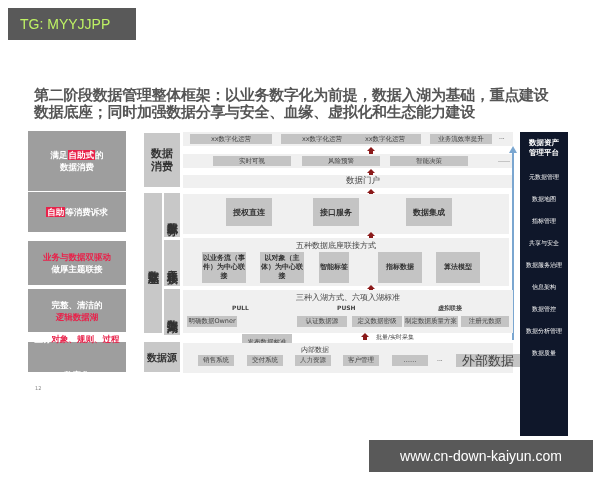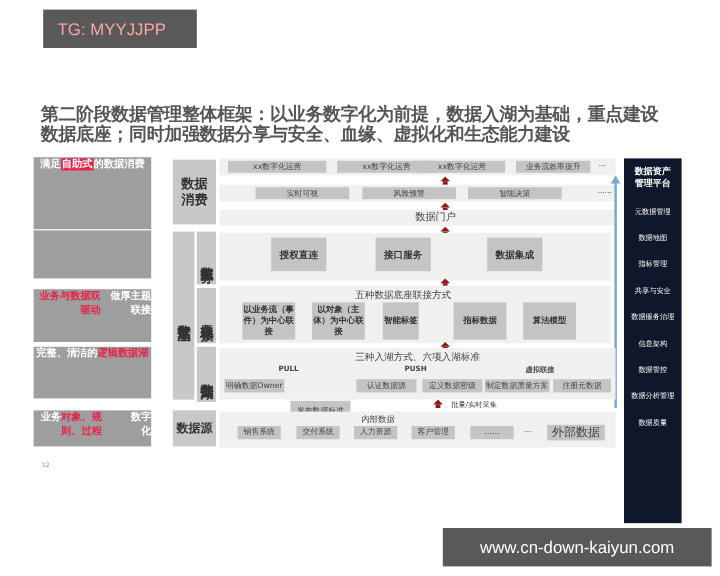--- a/index.html
+++ b/index.html
@@ -1,24 +1,24 @@
 <!DOCTYPE html>
 <html><head>
 <meta charset="utf-8">
 <style>
   * { box-sizing: border-box; margin: 0; padding: 0; }
   html, body { width: 600px; height: 480px; background: #ffffff; overflow: hidden; }
   body { position: relative; font-family: "DejaVu Sans", sans-serif; color: #333; }
 
-  .tg-badge { position: absolute; left: 8px; top: 8px; width: 128px; height: 32px; background: #595959; color: #fca5a5; font-family: "Liberation Sans", sans-serif; font-size: 14px; line-height: 32px; padding-left: 12px; margin-left: 28px; }
+  .tg-badge { position: absolute; left: 8px; top: 8px; width: 128px; height: 32px; background: #595959; color: #bef264; font-family: "Liberation Sans", sans-serif; font-size: 14px; line-height: 32px; padding-left: 12px; }
   .watermark { position: absolute; left: 369px; top: 440px; width: 224px; height: 32px; background: #595959; color: #fff; font-family: "Liberation Sans", sans-serif; font-size: 14px; line-height: 32px; text-align: center; }
 
   .title { position: absolute; left: 34px; top: 87px; font-size: 15px; font-weight: bold; color: #555; line-height: 17px; letter-spacing: -0.3px; }
 
-  .left-box { position: absolute; left: 28px; width: 98px; background: #9e9e9e; color: #fff; font-size: 8.5px; font-weight: bold; text-align: right; display: flex; flex-direction: row; justify-content: center; line-height: 12px; }
+  .left-box { position: absolute; left: 28px; width: 98px; background: #9e9e9e; color: #fff; font-size: 8.5px; font-weight: bold; text-align: center; display: flex; flex-direction: column; justify-content: center; line-height: 12px; }
   .red { color: #e8224a; }
   .redbg { background: #e8224a; color: #fff; padding: 0 1px; }
 
   .vlabel { position: absolute; background: #c8c8c8; color: #333; font-weight: bold; font-size: 11px; display: flex; align-items: center; justify-content: center; text-align: center; line-height: 13px; }
   .vtext { writing-mode: vertical-rl; text-orientation: upright; letter-spacing: 1px; }
 
   .panel { position: absolute; background: #f0f0f0; }
   .chip { position: absolute; background: #c4c4c4; color: #444; font-size: 6.5px; text-align: center; display: flex; align-items: center; justify-content: center; line-height: 9px; }
   .chip.big { font-size: 8px; font-weight: bold; color: #333; }
   .txt { position: absolute; color: #444; white-space: nowrap; }
@@ -43,20 +43,21 @@
 <div class="title">
   <div>第二阶段数据管理整体框架：以业务数字化为前提，数据入湖为基础，重点建设</div>
   <div>数据底座；同时加强数据分享与安全、血缘、虚拟化和生态能力建设</div>
 </div>
 
 <div class="left-box" style="top:131px;height:60px;">
   <div><span>满足</span><span class="redbg">自助式</span><span>的</span></div>
   <div>数据消费</div>
 </div>
 <div class="left-box" style="top:192px;height:40px;">
+  <div><span class="redbg">自助</span><span>等消费诉求</span></div>
 </div>
 <div class="left-box" style="top:241px;height:44px;">
   <div class="red">业务与数据双驱动</div>
   <div>做厚主题联接</div>
 </div>
 <div class="left-box" style="top:289px;height:43px;">
   <div>完整、清洁的</div>
   <div class="red">逻辑数据湖</div>
 </div>
 <div class="left-box" style="top:342px;height:30px;gap:24px;">
@@ -107,21 +108,21 @@
 
 <div class="panel" style="left:183px;top:194px;width:326px;height:40px;"></div>
 <div class="chip big" style="left:226px;top:198px;width:46px;height:28px;">授权直连</div>
 <div class="chip big" style="left:313px;top:198px;width:46px;height:28px;">接口服务</div>
 <div class="chip big" style="left:406px;top:198px;width:46px;height:28px;">数据集成</div>
 <div class="arrow" style="left:367px;top:232px;"></div>
 
 <div class="panel" style="left:183px;top:238px;width:326px;height:48px;"></div>
 <div class="txt" style="left:296px;top:240px;font-size:8px;">五种数据底座联接方式</div>
 <div class="chip big" style="left:202px;top:252px;width:44px;height:31px;font-size:7px;">以业务流（事件）为中心联接</div>
-<div class="chip big" style="left:260px;top:252px;width:44px;height:31px;font-size:7px;">以对象（主体）为中心联接</div>
+<div class="chip big" style="left:260px;top:252px;width:44px;height:31px;font-size:7px;font-family:Liberation Mono, monospace;">以对象（主体）为中心联接</div>
 <div class="chip big" style="left:319px;top:252px;width:30px;height:31px;font-size:7px;">智能标签</div>
 <div class="chip big" style="left:378px;top:252px;width:44px;height:31px;font-size:7px;">指标数据</div>
 <div class="chip big" style="left:436px;top:252px;width:44px;height:31px;font-size:7px;">算法模型</div>
 <div class="arrow" style="left:367px;top:285px;"></div>
 
 <div class="panel" style="left:183px;top:290px;width:330px;height:43px;"></div>
 <div class="txt" style="left:296px;top:292px;font-size:8px;">三种入湖方式、六项入湖标准</div>
 <div class="txt" style="left:232px;top:304px;font-size:6px;font-weight:bold;">PULL</div>
 <div class="txt" style="left:337px;top:304px;font-size:6px;font-weight:bold;">PUSH</div>
 <div class="txt" style="left:438px;top:304px;font-size:6px;font-weight:bold;">虚拟联接</div>
@@ -136,21 +137,21 @@
 <div class="txt" style="left:376px;top:333px;font-size:6px;">批量/实时采集</div>
 
 <div class="panel" style="left:183px;top:343px;width:330px;height:30px;"></div>
 <div class="txt" style="left:301px;top:345px;font-size:7px;">内部数据</div>
 <div class="chip" style="left:198px;top:355px;width:36px;height:11px;">销售系统</div>
 <div class="chip" style="left:247px;top:355px;width:36px;height:11px;">交付系统</div>
 <div class="chip" style="left:295px;top:355px;width:36px;height:11px;">人力资源</div>
 <div class="chip" style="left:343px;top:355px;width:36px;height:11px;">客户管理</div>
 <div class="chip" style="left:392px;top:355px;width:36px;height:11px;">……</div>
 <div class="txt" style="left:437px;top:355px;font-size:6px;">...</div>
-<div class="chip" style="left:456px;top:354px;width:48px;height:13px;font-size:10px;">外部数据</div>
+<div class="chip" style="left:456px;top:354px;width:64px;height:13px;font-size:13px;">外部数据</div>
 
 <div class="right-panel">
   <div class="head" style="padding:0 6px;">数据资产管理平台</div>
   <div class="item">元数据管理</div>
   <div class="item">数据地图</div>
   <div class="item">指标管理</div>
   <div class="item">共享与安全</div>
   <div class="item">数据服务治理</div>
   <div class="item">信息架构</div>
   <div class="item">数据管控</div>

